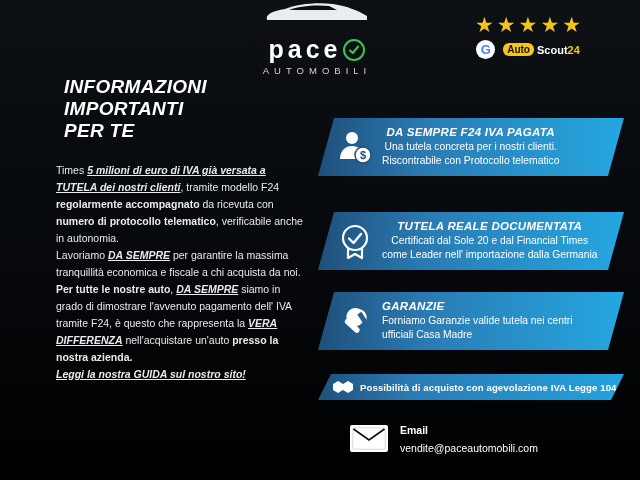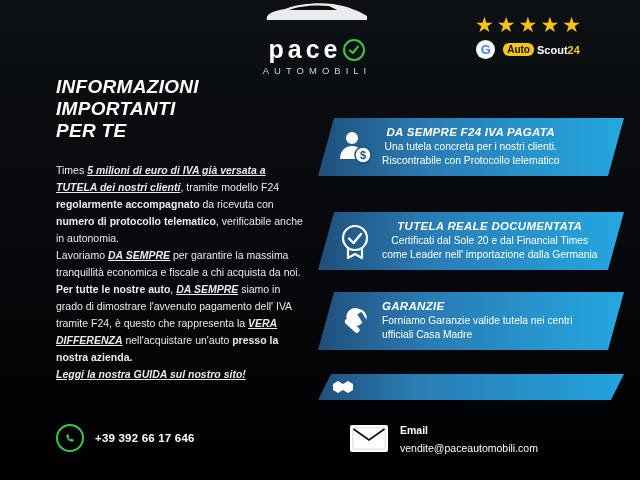--- a/index.html
+++ b/index.html
@@ -59,21 +59,21 @@
     background:#f5c518; color:#111; font-size:10px; font-weight:700;
     padding:1px 4px; border-radius:6px; font-family:"Liberation Sans", sans-serif;
   }
   .as-scout { color:#fff; font-size:11px; font-weight:700; margin-left:3px;
     font-family:"Liberation Sans", sans-serif; }
   .as-24 { color:#f5c518; font-size:11px; font-weight:700;
     font-family:"Liberation Sans", sans-serif; }
 
   
   .title {
-    position:absolute; left:56px; top:76px; width: 280px;
+    position:absolute; left:64px; top:76px; width: 280px;
     color:#fff; font-size:19px; font-weight:700; font-style: italic;
     line-height: 1.17; letter-spacing: .3px;
   }
   .title div { white-space: nowrap; }
 
   
   .body-text {
     position:absolute; left:56px; top:162px; width: 252px;
     color:#e8eaed; font-size:10.5px; line-height:1.62;
   }
@@ -251,30 +251,23 @@
       <div class="c-line">ufficiali Casa Madre</div>
     </div>
   </div>
 
   <div class="strip">
     <div class="s-icon">
       <svg width="22" height="18" viewBox="0 0 22 18">
         <path d="M1 6 L6 3 L11 6 L16 3 L21 6 L21 12 L16 15 L11 12 L6 15 L1 12 Z" fill="#ffffff"></path>
       </svg>
     </div>
-  </div>
-
-  <div class="whatsapp">
-    <span class="wa-circle">
-      <svg width="16" height="16" viewBox="0 0 16 16">
-        <path d="M5.2 4.2 c.5-.3 1 0 1.2.4 l.6 1.3 c.2.4 0 .7-.3 1 l-.4.4 c.5 1 1.3 1.8 2.3 2.3 l.4-.4 c.3-.3.6-.4 1-.3 l1.3.6 c.4.2.7.7.4 1.2 -.5.9-1.6 1.2-2.6.9 -2.2-.6-4-2.4-4.6-4.6 -.3-1 0-2.1.7-2.8 Z" fill="#37c84a"></path>
-      </svg>
-    </span>
-    <span class="wa-phone">+39 392 66 17 646</span>
-  </div>
+    <div class="s-text">Possibilità di acquisto con agevolazione IVA Legge 104</div>
+  </div>
+
 
   <div class="email-block">
     <span class="mail-icon">
       <svg width="34" height="23" viewBox="0 0 34 23">
         <rect x="0.8" y="0.8" width="32.4" height="21.4" rx="1.5" fill="#ffffff" stroke="#d7d7d7" stroke-width="1"></rect>
         <path d="M1.5 2 L17 13 L32.5 2" fill="none" stroke="#0b0d10" stroke-width="1.6"></path>
       </svg>
     </span>
     <span class="email-lines">
       <span class="email-label">Email</span><br>

